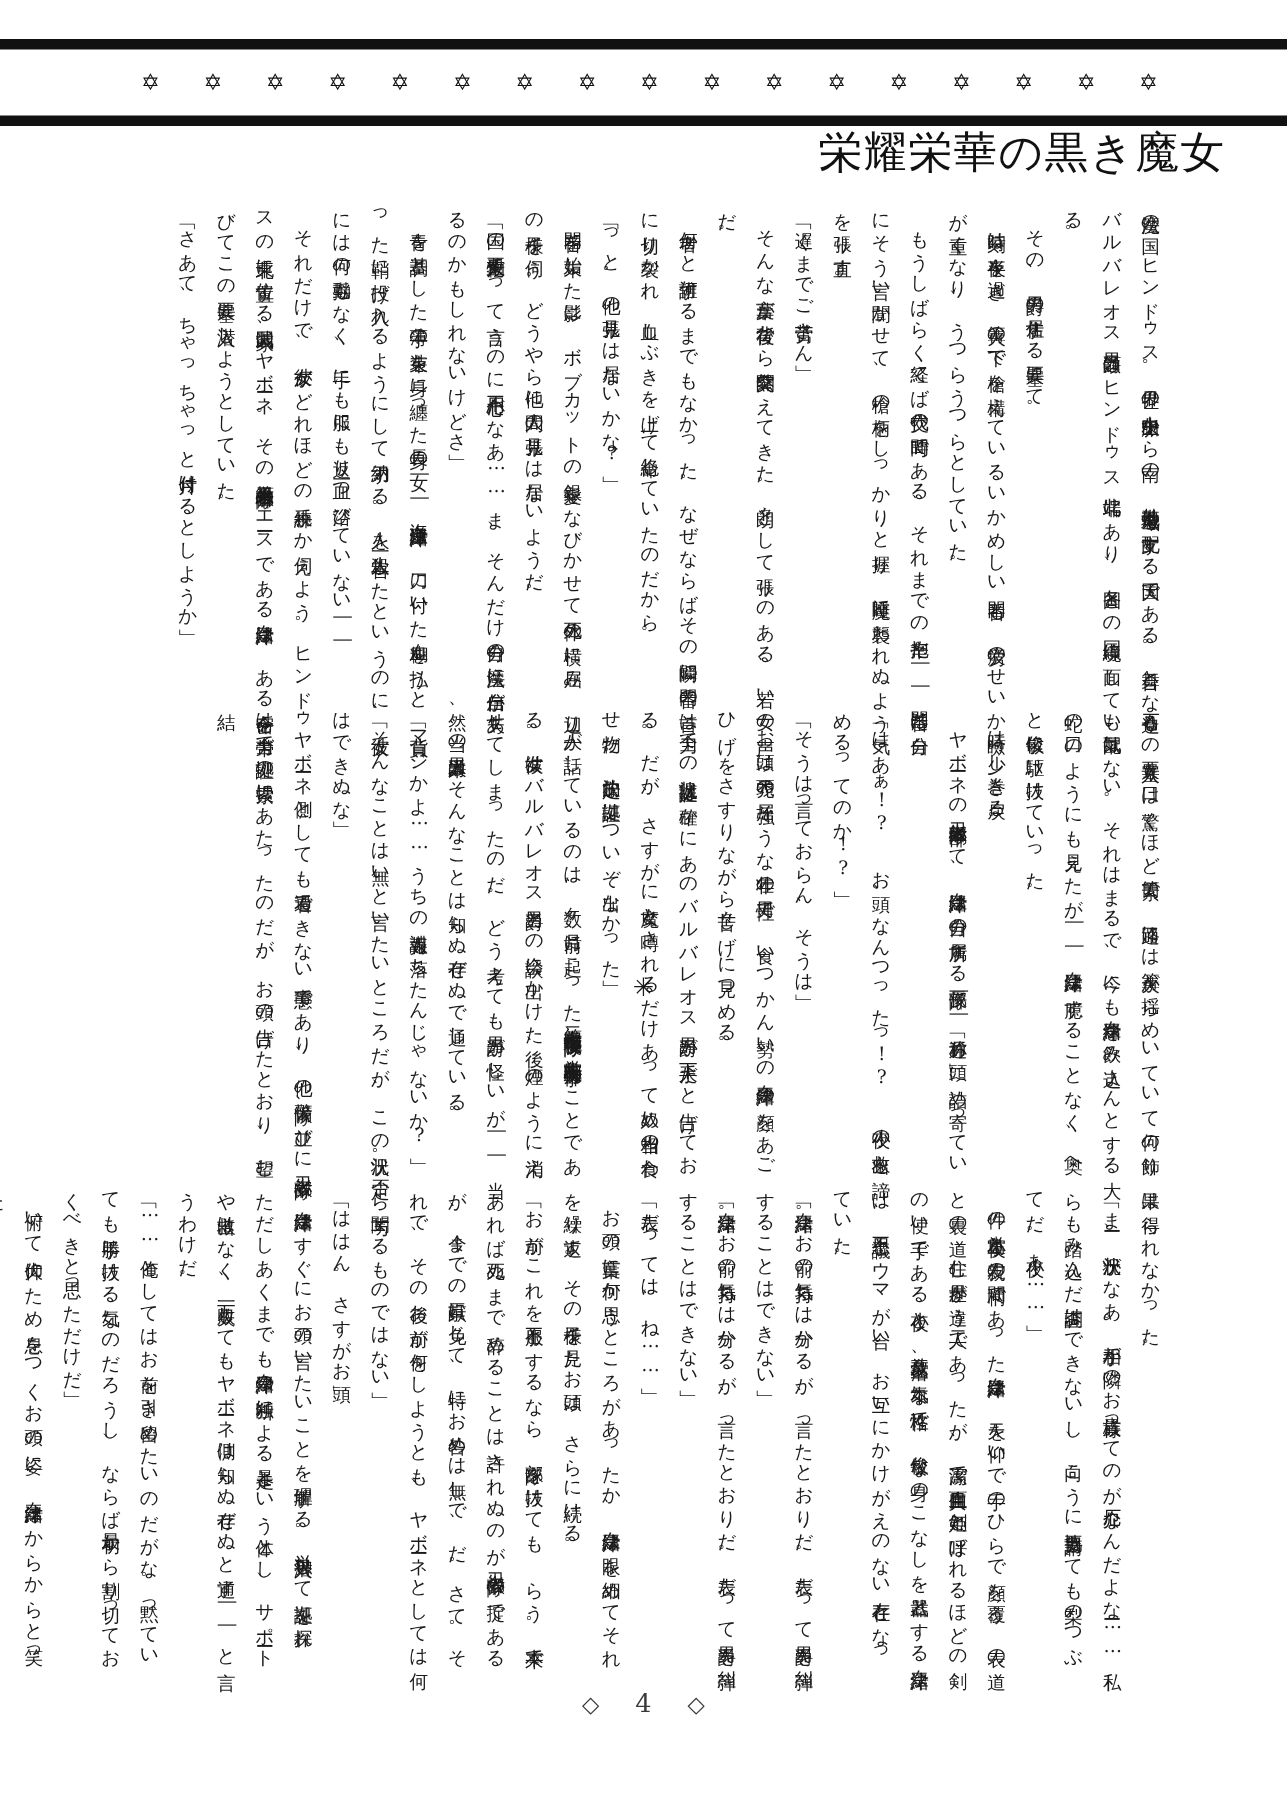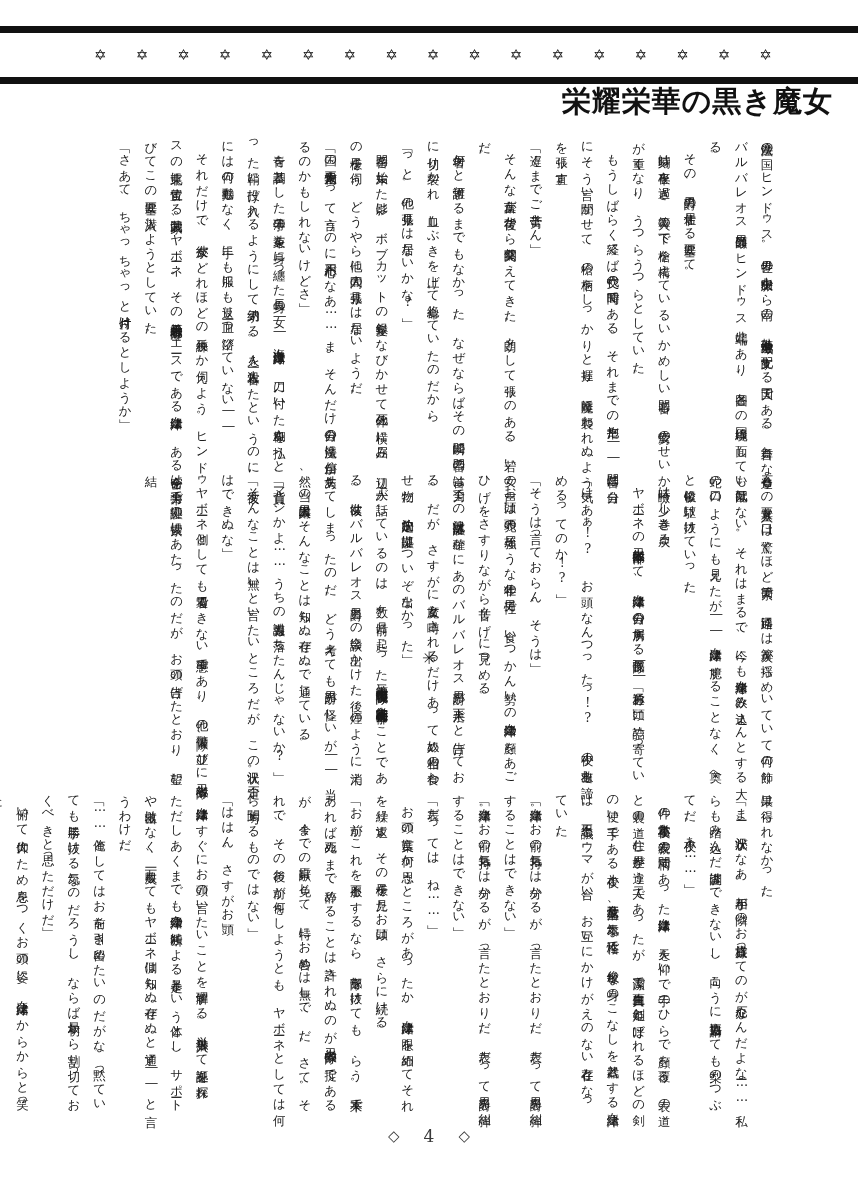--- a/index.html
+++ b/index.html
@@ -52,24 +52,24 @@
   .star {
     font-size: 15px;
     line-height: 1;
     color: #111111;
     font-family: "DejaVu Sans", sans-serif;
   }
 
   
   .title {
     position: absolute;
-    right: 25px;
+    right: 41px;
     top: 82px;
     font-family: "DejaVu Sans", "Liberation Sans", sans-serif;
-    font-weight: bold;
+    font-weight: normal;
     font-size: 29px;
     letter-spacing: 1px;
     color: #111111;
     white-space: nowrap;
   }
 
   
   .vblock {
     position: absolute;
     writing-mode: vertical-rl;

